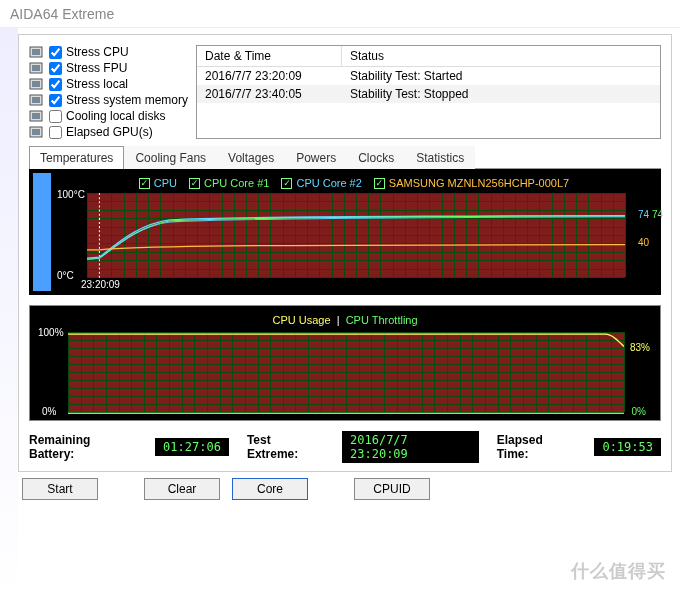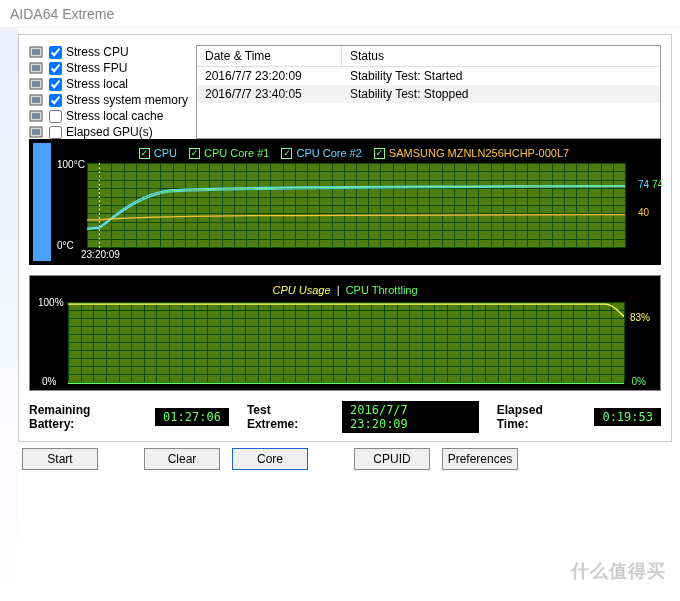--- a/index.html
+++ b/index.html
@@ -22,35 +22,35 @@
 .tab { padding: 4px 10px; border: 1px solid transparent; border-bottom: none; position: relative; top: 1px; background: #f7f7f7; color: #333; cursor: pointer; }
 .tab.active { background: #fff; border-color: #999; }
 .chart-wrap { background: #000; padding: 4px; margin-top: 0; }
 .chart-a { display: flex; }
 .chart-a .blue-strip { width: 18px; background: #4a9fff; }
 .chart-a .body { flex: 1; background: #000; padding: 2px 4px 0 4px; color: #fff; font-size: 11px; }
 .legend { display: flex; gap: 12px; justify-content: center; align-items: center; padding: 2px 0 4px; }
 .legend .item { display: flex; align-items: center; gap: 4px; }
 .legend .chk { width: 11px; height: 11px; border: 1px solid #7fff7f; display: inline-flex; align-items: center; justify-content: center; background: #000; color: #7fff7f; font-size: 9px; line-height: 1; }
 .legend .lbl { font-size: 11px; }
-.grid { position: relative; background: #4d7c0f; }
+.grid { position: relative; background: #7f1d1d; }
 .grid .glines { position: absolute; inset: 0; }
 .grid .gline-h, .grid .gline-v { position: absolute; background: #0a4a0a; }
 .grid .gline-h { height: 1px; left: 0; right: 0; }
 .grid .gline-v { width: 1px; top: 0; bottom: 0; }
 .grid .series { position: absolute; inset: 0; }
 .axis-l { position: absolute; left: -30px; color: #fff; font-size: 10px; }
 .axis-r { position: absolute; right: -24px; font-size: 10px; }
 .chart1-area { position: relative; margin-left: 32px; margin-right: 28px; }
 .chart1 { height: 84px; }
 .chart1 .timelabel { position: absolute; left: -6px; bottom: -13px; color: #fff; font-size: 10px; }
 .gap { height: 10px; background: #fff; }
 .chart2-wrap { background: #000; padding: 6px 8px 8px 8px; border: 1px solid #888; }
 .chart2-title { text-align: center; padding: 2px 0 6px; font-size: 11px; }
-.chart2-title .u { color: #ffff66; font-style: italic; }
+.chart2-title .u { color: #ffff66; }
 .chart2-title .sep { color: #fff; }
 .chart2-title .t { color: #66ff66; margin-top: 8px; }
 .chart2-area { position: relative; margin-left: 30px; margin-right: 28px; }
 .chart2 { height: 80px; }
 .chart2 .pct-l0 { position:absolute; left:-26px; bottom:-5px; color:#fff; font-size:10px; }
 .chart2 .pct-l1 { position:absolute; left:-30px; top:-5px; color:#fff; font-size:10px; }
 .chart2 .pct-r0 { position:absolute; right:-22px; bottom:-5px; color:#66ff66; font-size:10px; }
 .chart2 .pct-r1 { position:absolute; right:-26px; top:10px; color:#ffff66; font-size:10px; }
 .status-row { display: flex; gap: 18px; align-items: center; margin-top: 10px; font-size: 12px; }
 .status-row .lbl { font-weight: bold; }
@@ -114,21 +114,21 @@
           <span>Stress system memory</span>
         </label>
         <label class="stress-item">
           <span class="ico">
             <svg width="16" height="14">
               <rect x="1" y="2" width="12" height="10" fill="#ddd" stroke="#555"></rect>
               <rect x="3" y="4" width="8" height="6" fill="#789"></rect>
             </svg>
           </span>
           <input type="checkbox" style="">
-          <span>Stress local cache</span>
+          <span>Cooling local disks</span>
         </label>
         <label class="stress-item">
           <span class="ico">
             <svg width="16" height="14">
               <rect x="1" y="2" width="12" height="10" fill="#ddd" stroke="#555"></rect>
               <rect x="3" y="4" width="8" height="6" fill="#789"></rect>
             </svg>
           </span>
           <input type="checkbox" style="">
           <span>Elapsed GPU(s)</span>
@@ -145,20 +145,28 @@
             <div>Stability Test: Started</div>
           </div>
           <div class="row">
             <div>2016/7/7 23:40:05</div>
             <div>Stability Test: Stopped</div>
           </div>
         </div>
     </div>
   </div>
 
+  <div class="tabs" id="tabs">
+      <div class="tab active">Temperatures</div>
+      <div class="tab">Cooling Fans</div>
+      <div class="tab">Voltages</div>
+      <div class="tab">Powers</div>
+      <div class="tab">Clocks</div>
+      <div class="tab">Statistics</div>
+    </div>
 
   <div class="chart-wrap">
     <div class="chart-a">
       <div class="blue-strip"></div>
       <div class="body">
         <div class="legend" id="legend1">
             <span class="item">
               <span class="chk">✓</span>
               <span class="lbl" style="color:#60d8ff">CPU</span>
             </span>
@@ -346,16 +354,15 @@
 
 </div>
 
 <div class="btn-row" style="margin-left:18px">
   <button class="btn">Start</button>
   <span style="width:22px"></span>
   <button class="btn">Clear</button>
   <button class="btn primary">Core</button>
   <span style="width:22px"></span>
   <button class="btn">CPUID</button>
-  <button class="btn">Preferences</button>
 </div>
 
 <div class="overlay-watermark">什么值得买</div>
 
 </body></html>

